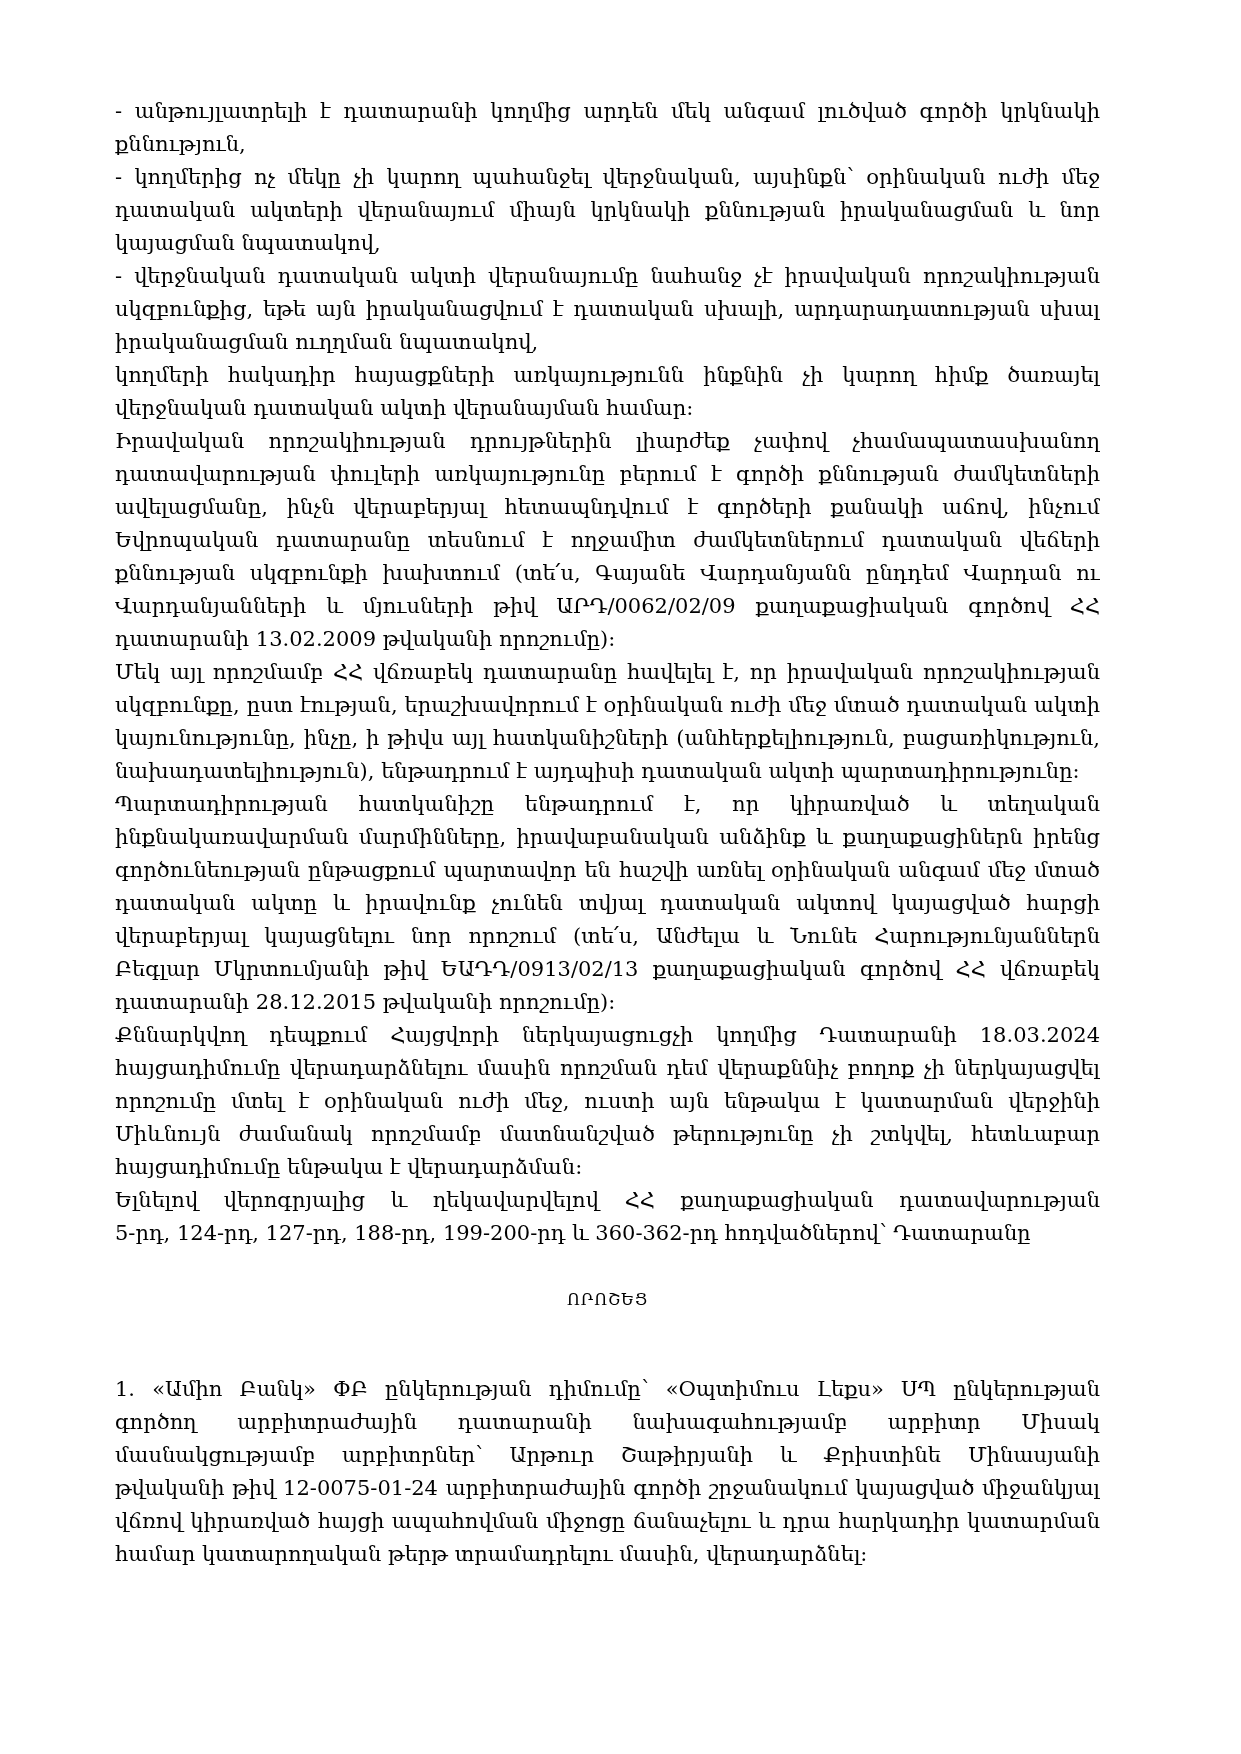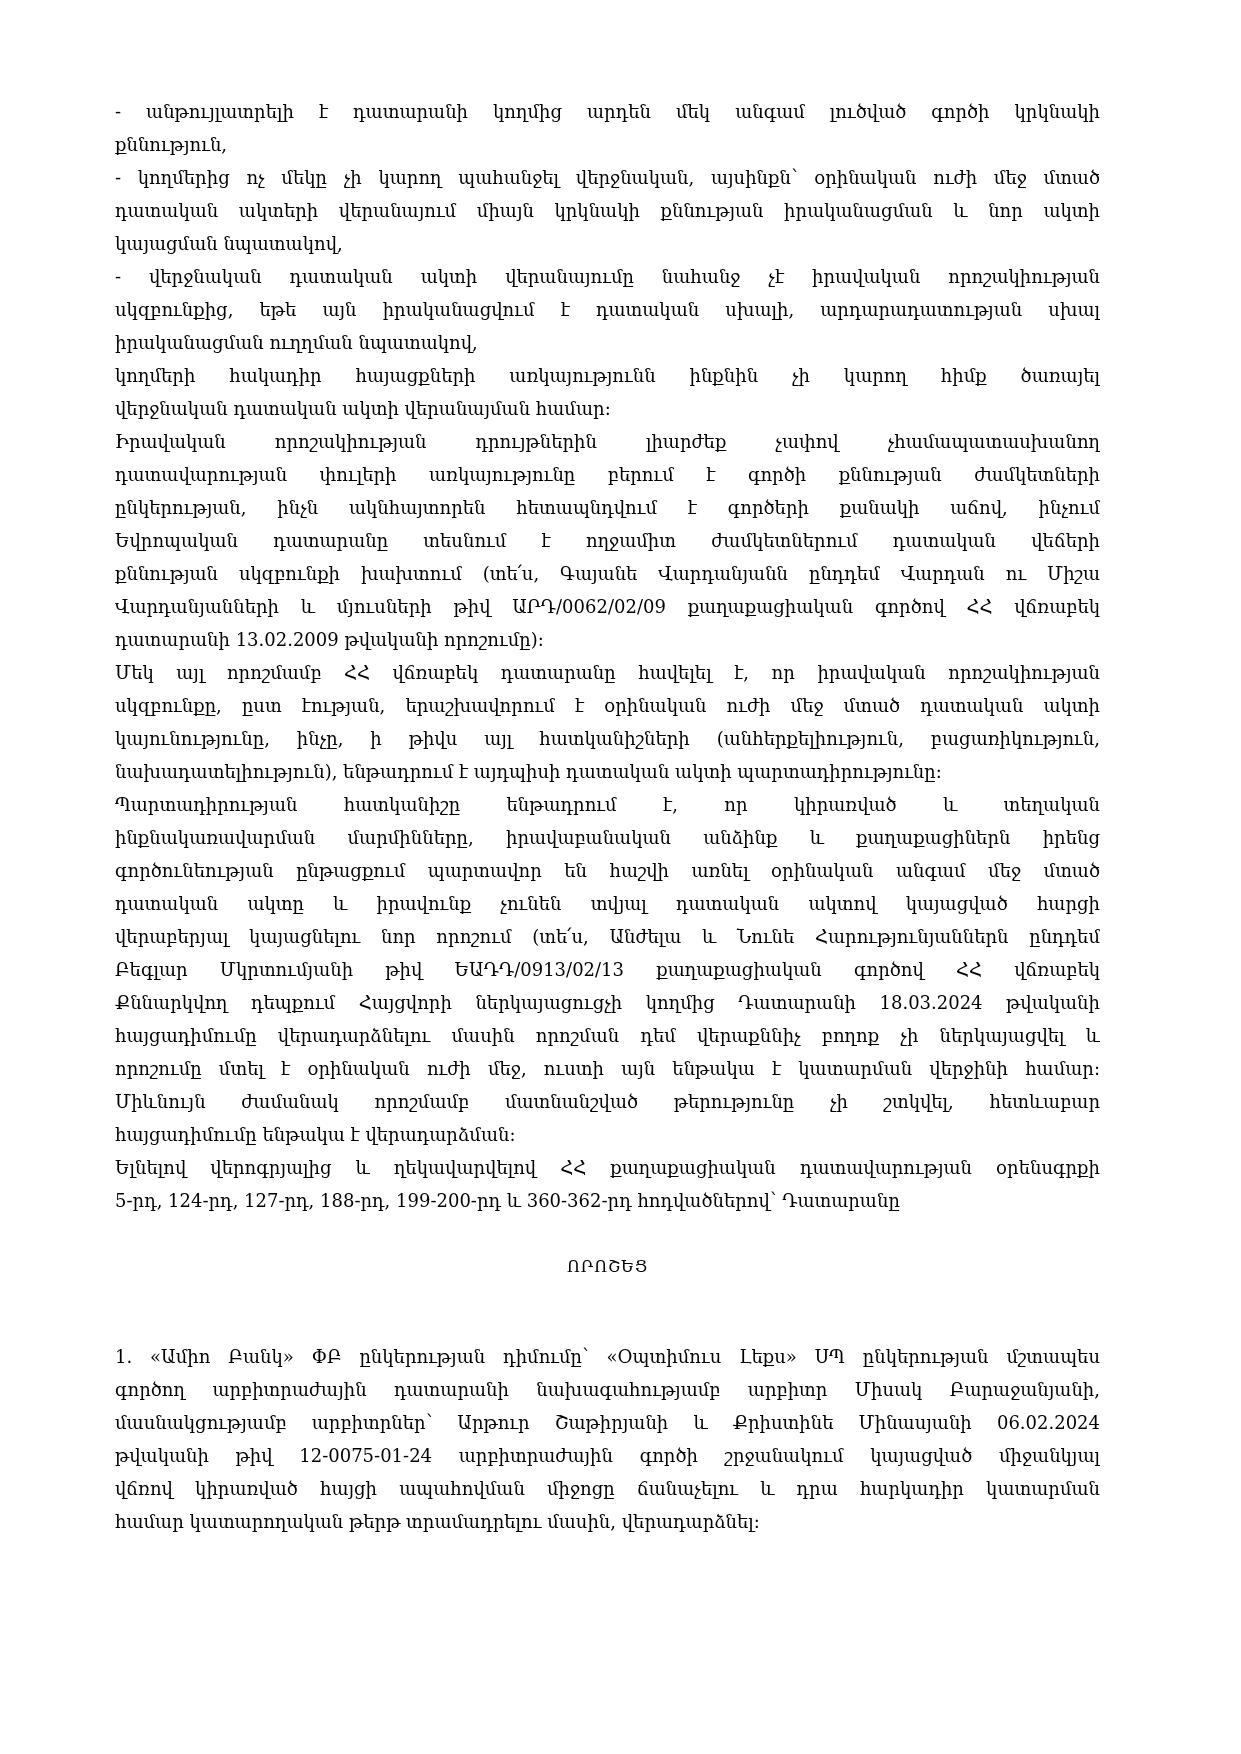--- a/index.html
+++ b/index.html
@@ -19,21 +19,21 @@
   .content {
     position: absolute;
     left: 115px;
     top: 95px;
     width: 985px;
   }
   .textblock {
     width: 100%;
   }
   .line {
-    font-size: 18px;
+    font-size: 21px;
     line-height: 33px;
     height: 33px;
     white-space: normal;
     overflow: hidden;
     text-align: left;
   }
   .line.just {
     text-align: justify;
     text-align-last: justify;
   }
@@ -59,35 +59,36 @@
         <div class="line just">- կողմերից ոչ մեկը չի կարող պահանջել վերջնական, այսինքն՝ օրինական ուժի մեջ մտած</div>
         <div class="line just">դատական ակտերի վերանայում միայն կրկնակի քննության իրականացման և նոր ակտի</div>
         <div class="line">կայացման նպատակով,</div>
         <div class="line just">- վերջնական դատական ակտի վերանայումը նահանջ չէ իրավական որոշակիության</div>
         <div class="line just">սկզբունքից, եթե այն իրականացվում է դատական սխալի, արդարադատության սխալ</div>
         <div class="line">իրականացման ուղղման նպատակով,</div>
         <div class="line just">կողմերի հակադիր հայացքների առկայությունն ինքնին չի կարող հիմք ծառայել</div>
         <div class="line">վերջնական դատական ակտի վերանայման համար:</div>
         <div class="line just">Իրավական որոշակիության դրույթներին լիարժեք չափով չհամապատասխանող</div>
         <div class="line just">դատավարության փուլերի առկայությունը բերում է գործի քննության ժամկետների</div>
-        <div class="line just">ընկերության, ինչն ակնհայտորեն հետապնդվում է գործերի քանակի աճով, ինչում</div>
+        <div class="line just">ավելացմանը, ինչն վերաբերյալ հետապնդվում է գործերի քանակի աճով, ինչում</div>
         <div class="line just">Եվրոպական դատարանը տեսնում է ողջամիտ ժամկետներում դատական վեճերի</div>
         <div class="line just">քննության սկզբունքի խախտում (տե՛ս, Գայանե Վարդանյանն ընդդեմ Վարդան ու Միշա</div>
         <div class="line just">Վարդանյանների և մյուսների թիվ ԱՐԴ/0062/02/09 քաղաքացիական գործով ՀՀ վճռաբեկ</div>
         <div class="line">դատարանի 13.02.2009 թվականի որոշումը):</div>
         <div class="line just">Մեկ այլ որոշմամբ ՀՀ վճռաբեկ դատարանը հավելել է, որ իրավական որոշակիության</div>
         <div class="line just">սկզբունքը, ըստ էության, երաշխավորում է օրինական ուժի մեջ մտած դատական ակտի</div>
         <div class="line just">կայունությունը, ինչը, ի թիվս այլ հատկանիշների (անհերքելիություն, բացառիկություն,</div>
         <div class="line">նախադատելիություն), ենթադրում է այդպիսի դատական ակտի պարտադիրությունը:</div>
         <div class="line just">Պարտադիրության հատկանիշը ենթադրում է, որ կիրառված և տեղական</div>
         <div class="line just">ինքնակառավարման մարմինները, իրավաբանական անձինք և քաղաքացիներն իրենց</div>
         <div class="line just">գործունեության ընթացքում պարտավոր են հաշվի առնել օրինական անգամ մեջ մտած</div>
         <div class="line just">դատական ակտը և իրավունք չունեն տվյալ դատական ակտով կայացված հարցի</div>
         <div class="line just">վերաբերյալ կայացնելու նոր որոշում (տե՛ս, Անժելա և Նունե Հարությունյաններն ընդդեմ</div>
         <div class="line just">Բեգլար Մկրտումյանի թիվ ԵԱԴԴ/0913/02/13 քաղաքացիական գործով ՀՀ վճռաբեկ</div>
+        <div class="line">դատարանի 28.12.2015 թվականի որոշումը):</div>
         <div class="line just">Քննարկվող դեպքում Հայցվորի ներկայացուցչի կողմից Դատարանի 18.03.2024 թվականի</div>
         <div class="line just">հայցադիմումը վերադարձնելու մասին որոշման դեմ վերաքննիչ բողոք չի ներկայացվել և</div>
         <div class="line just">որոշումը մտել է օրինական ուժի մեջ, ուստի այն ենթակա է կատարման վերջինի համար:</div>
         <div class="line just">Միևնույն ժամանակ որոշմամբ մատնանշված թերությունը չի շտկվել, հետևաբար</div>
         <div class="line">հայցադիմումը ենթակա է վերադարձման:</div>
         <div class="line just">Ելնելով վերոգրյալից և ղեկավարվելով ՀՀ քաղաքացիական դատավարության օրենսգրքի</div>
         <div class="line">5-րդ, 124-րդ, 127-րդ, 188-րդ, 199-200-րդ և 360-362-րդ հոդվածներով՝ Դատարանը</div>
       </div>
 
     <h1 class="decision-heading">ՈՐՈՇԵՑ</h1>

